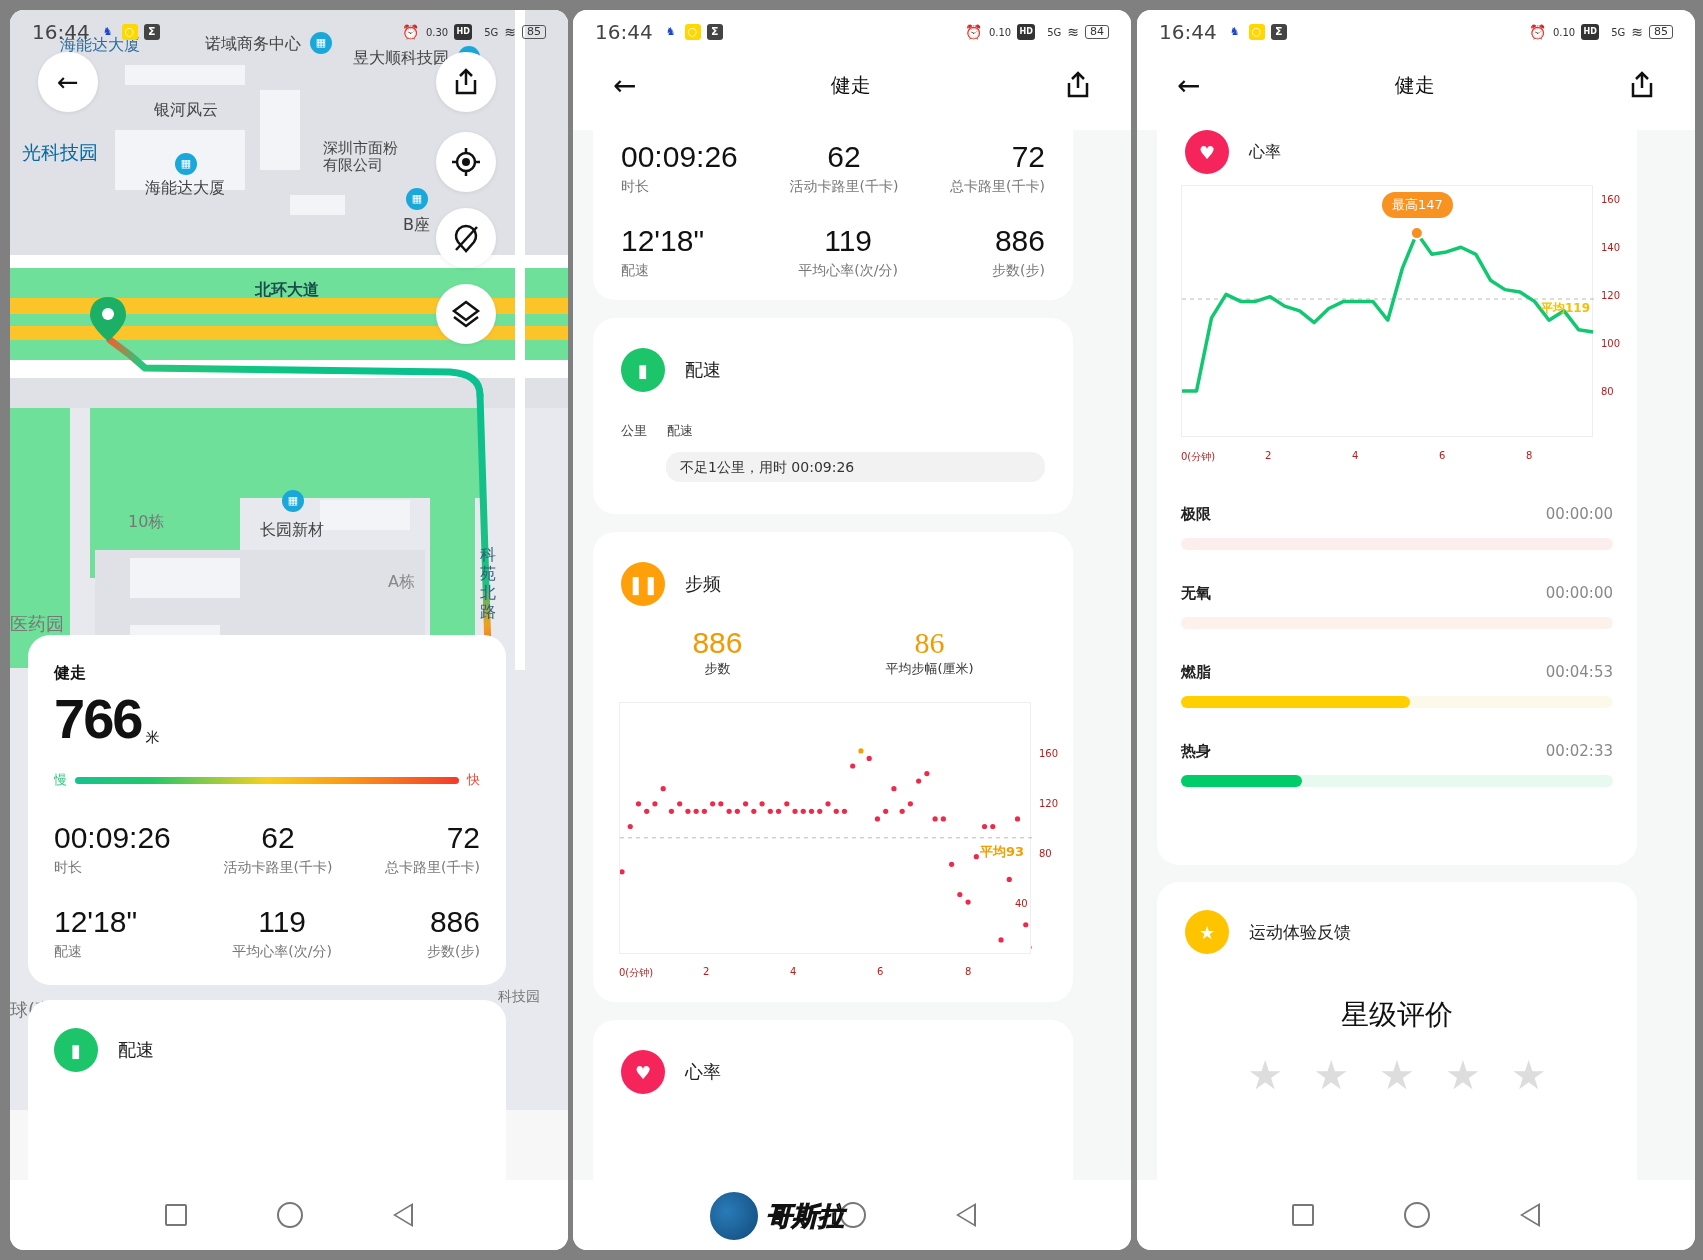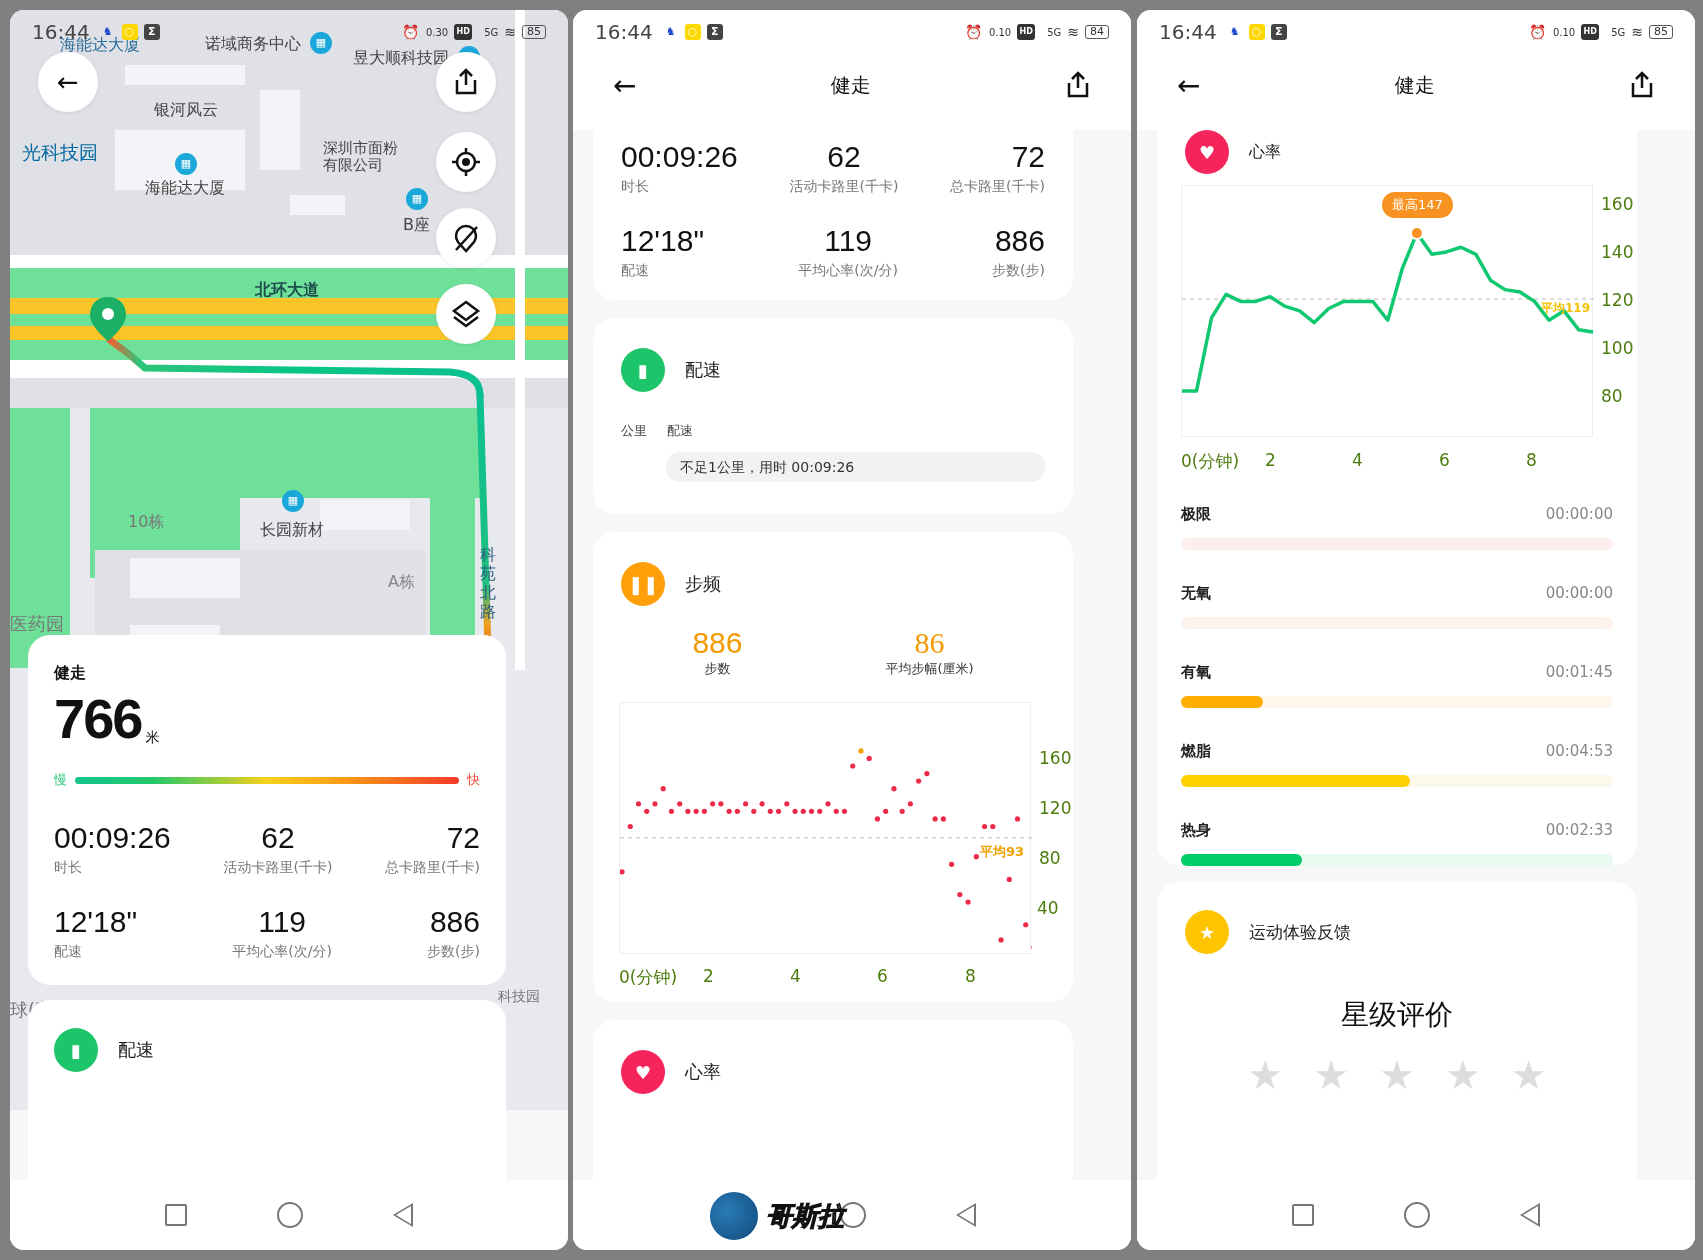--- a/index.html
+++ b/index.html
@@ -31,21 +31,21 @@
 .card{position:absolute;background:#fff;border-radius:22px}
 .stat3{display:flex;justify-content:space-between}
 .stat3 .c{display:flex;flex-direction:column}
 .stat3 .v{font-size:30px;font-weight:normal;color:#111;font-family:"Liberation Sans",sans-serif}
 .stat3 .l{font-size:14px;color:#777;margin-top:4px}
 .circ{width:44px;height:44px;border-radius:50%;display:flex;align-items:center;justify-content:center;color:#fff;font-size:18px}
 .sectitle{font-size:18px;color:#222}
 .hdr{position:absolute;top:44px;left:0;right:0;height:80px;display:flex;align-items:center;justify-content:space-between;padding:0 40px;background:#fff;z-index:15}
 .hdr .t{font-size:20px;color:#111}
 .hdr .ic{font-size:28px;color:#111}
-.axlbl{position:absolute;font-size:17px;color:#4d7c0f}
+.axlbl{position:absolute;font-size:10px;color:#b91c1c}
 .zone{margin-bottom:34px}
 .zone .row{display:flex;justify-content:space-between;font-size:15px}
 .zone .row .n{font-weight:bold;color:#222}
 .zone .row .t{color:#888}
 .zone .track{height:12px;border-radius:6px;margin-top:14px;position:relative}
 .zone .fill{position:absolute;left:0;top:0;bottom:0;border-radius:6px}
 </style>
 </head>
 <body>
 
@@ -352,21 +352,21 @@
           <circle cx="389.28000000000003" cy="176.4" r="2.6" fill="#ee2a4a"></circle>
           <circle cx="397.52" cy="115.91999999999999" r="2.6" fill="#ee2a4a"></circle>
           <circle cx="405.76000000000005" cy="221.76" r="2.6" fill="#ee2a4a"></circle>
           <circle cx="414" cy="244.44" r="2.6" fill="#ee2a4a"></circle>
         </svg>
       <span style="position:absolute;right:6px;top:140px;font-size:13px;color:#f0a000;font-weight:bold">平均93</span>
     </div>
     <span class="axlbl" style="left:446px;top:216px">160</span>
     <span class="axlbl" style="left:446px;top:266px">120</span>
     <span class="axlbl" style="left:446px;top:316px">80</span>
-    <span class="axlbl" style="left:444px;top:366px">40</span>
+    <span class="axlbl" style="left:422px;top:366px">40</span>
     <span class="axlbl" style="left:26px;top:434px">0(分钟)</span>
     <span class="axlbl" style="left:110px;top:434px">2</span>
     <span class="axlbl" style="left:197px;top:434px">4</span>
     <span class="axlbl" style="left:284px;top:434px">6</span>
     <span class="axlbl" style="left:372px;top:434px">8</span>
   </div>
 
   <div class="card" style="left:20px;top:1010px;width:480px;height:200px;padding:30px 28px">
     <div style="display:flex;align-items:center;gap:20px">
       <div class="circ" style="background:#f5245a">♥</div>
@@ -455,29 +455,20 @@
           <div class="row">
             <span class="n">无氧</span>
             <span class="t">00:00:00</span>
           </div>
           <div class="track" style="background: rgb(253, 241, 236);">
             <div class="fill" style="width: 0%; background: rgb(255, 138, 80);"></div>
           </div>
         </div>
       <div class="zone">
           <div class="row">
-            <span class="n">有氧</span>
-            <span class="t">00:01:45</span>
-          </div>
-          <div class="track" style="background: rgb(253, 247, 236);">
-            <div class="fill" style="width: 19%; background: rgb(255, 174, 0);"></div>
-          </div>
-        </div>
-      <div class="zone">
-          <div class="row">
             <span class="n">燃脂</span>
             <span class="t">00:04:53</span>
           </div>
           <div class="track" style="background: rgb(253, 249, 234);">
             <div class="fill" style="width: 53%; background: rgb(255, 208, 0);"></div>
           </div>
         </div>
       <div class="zone">
           <div class="row">
             <span class="n">热身</span>

